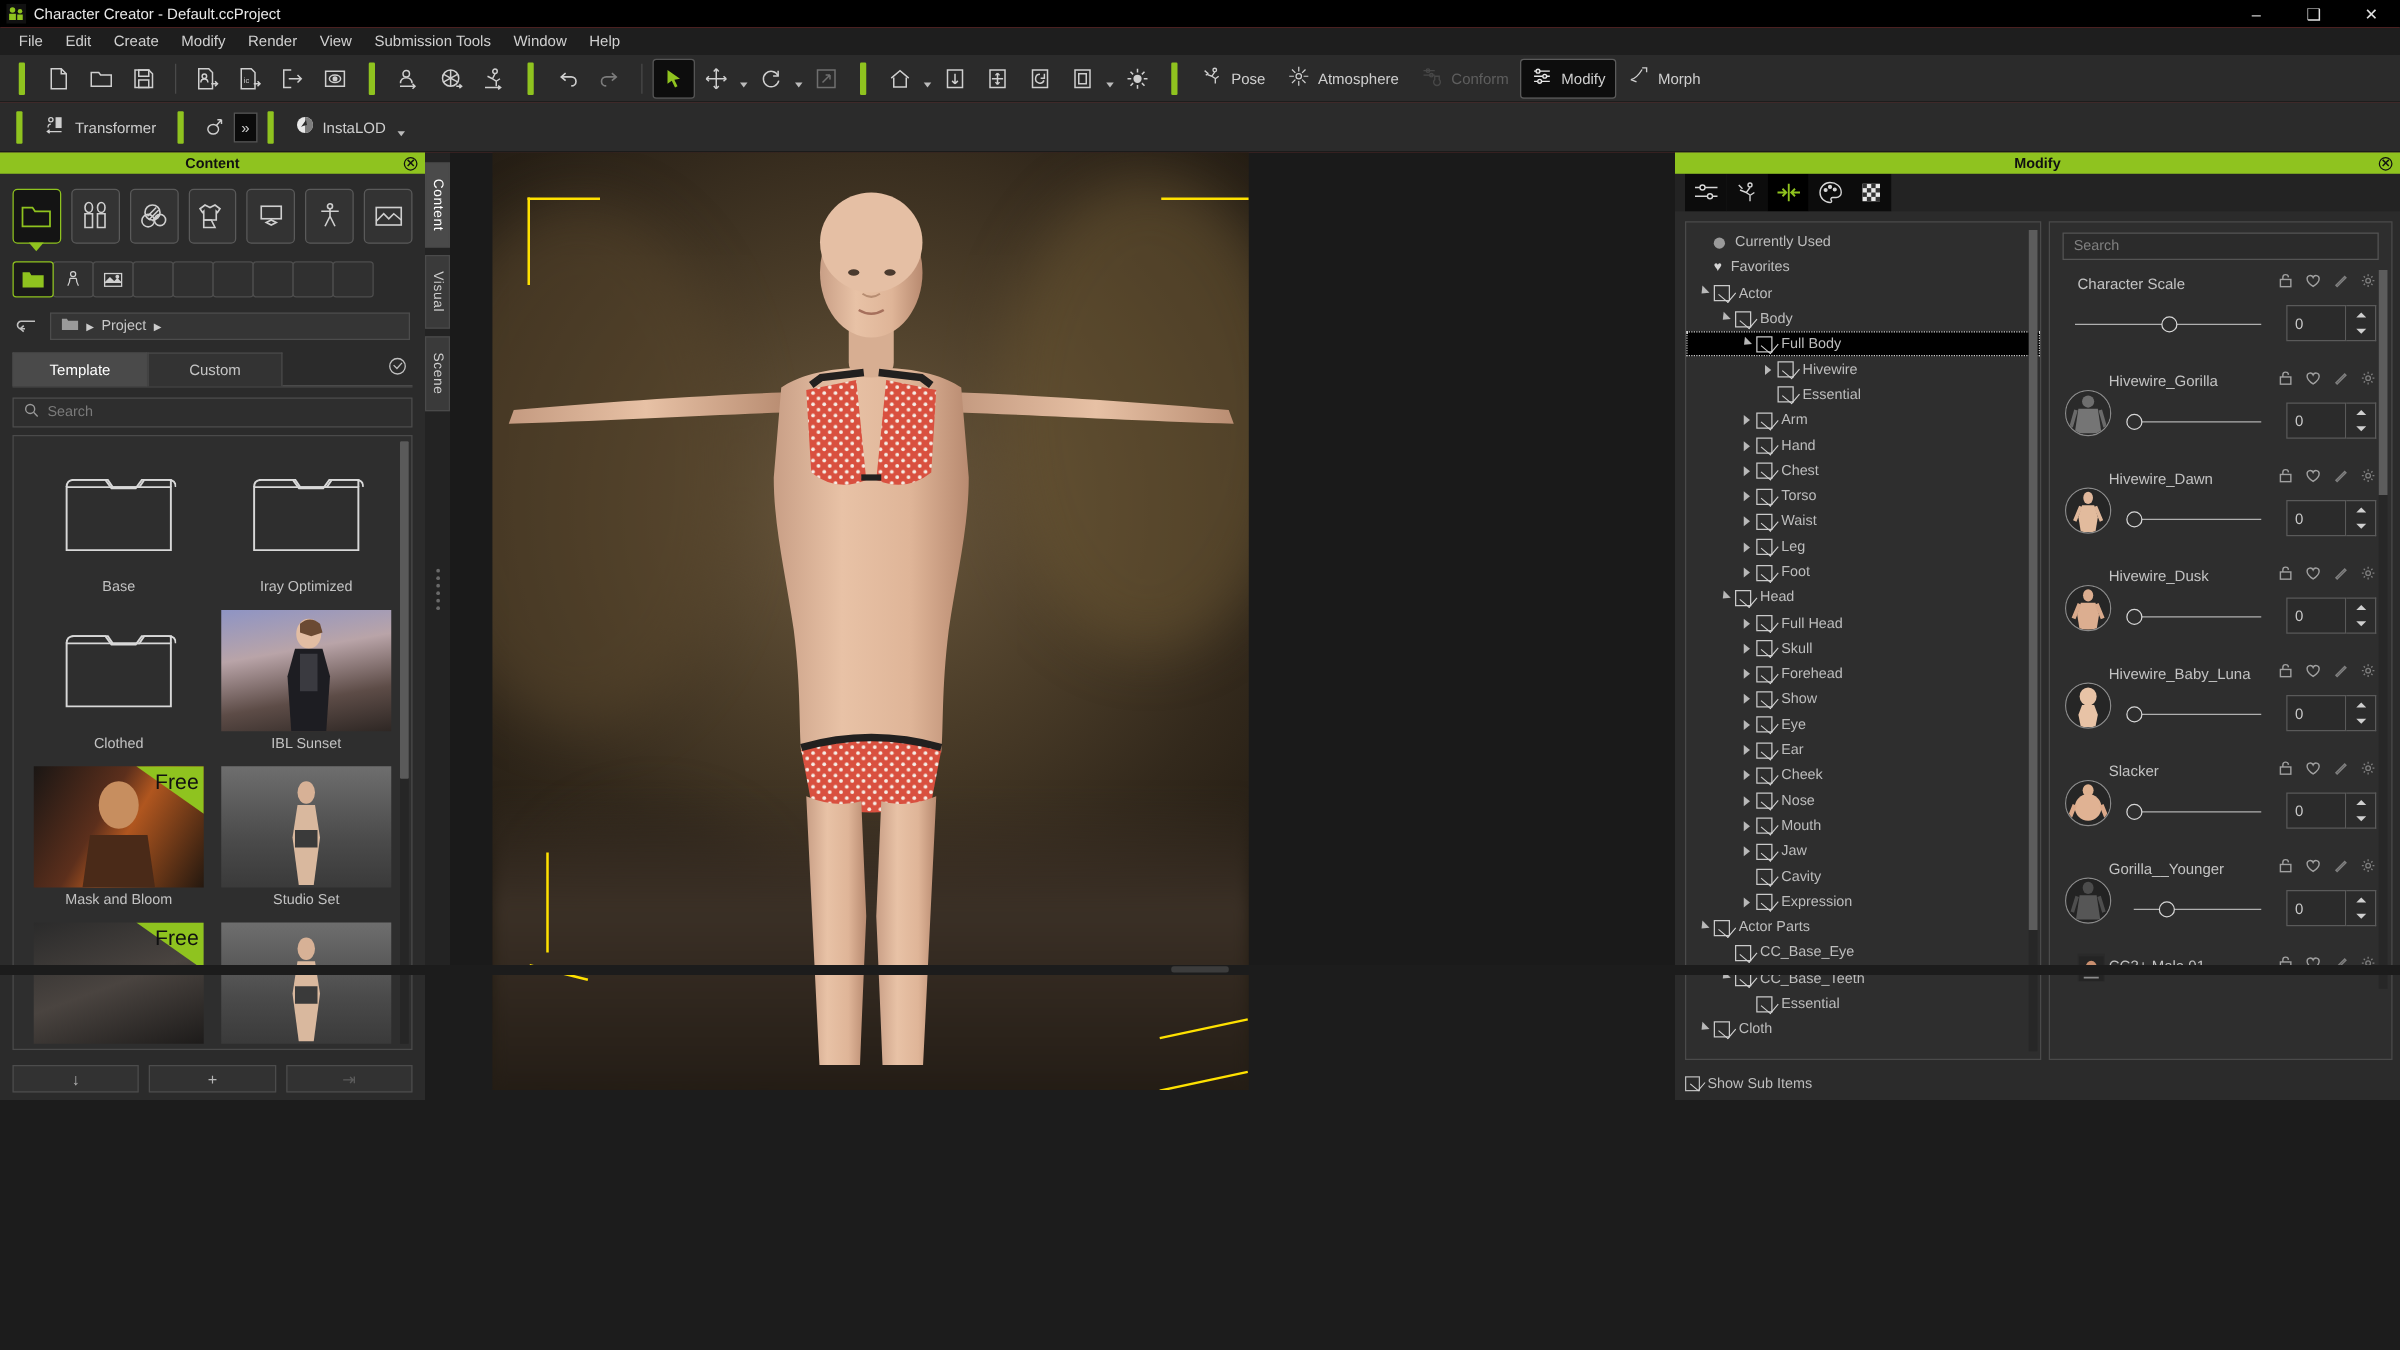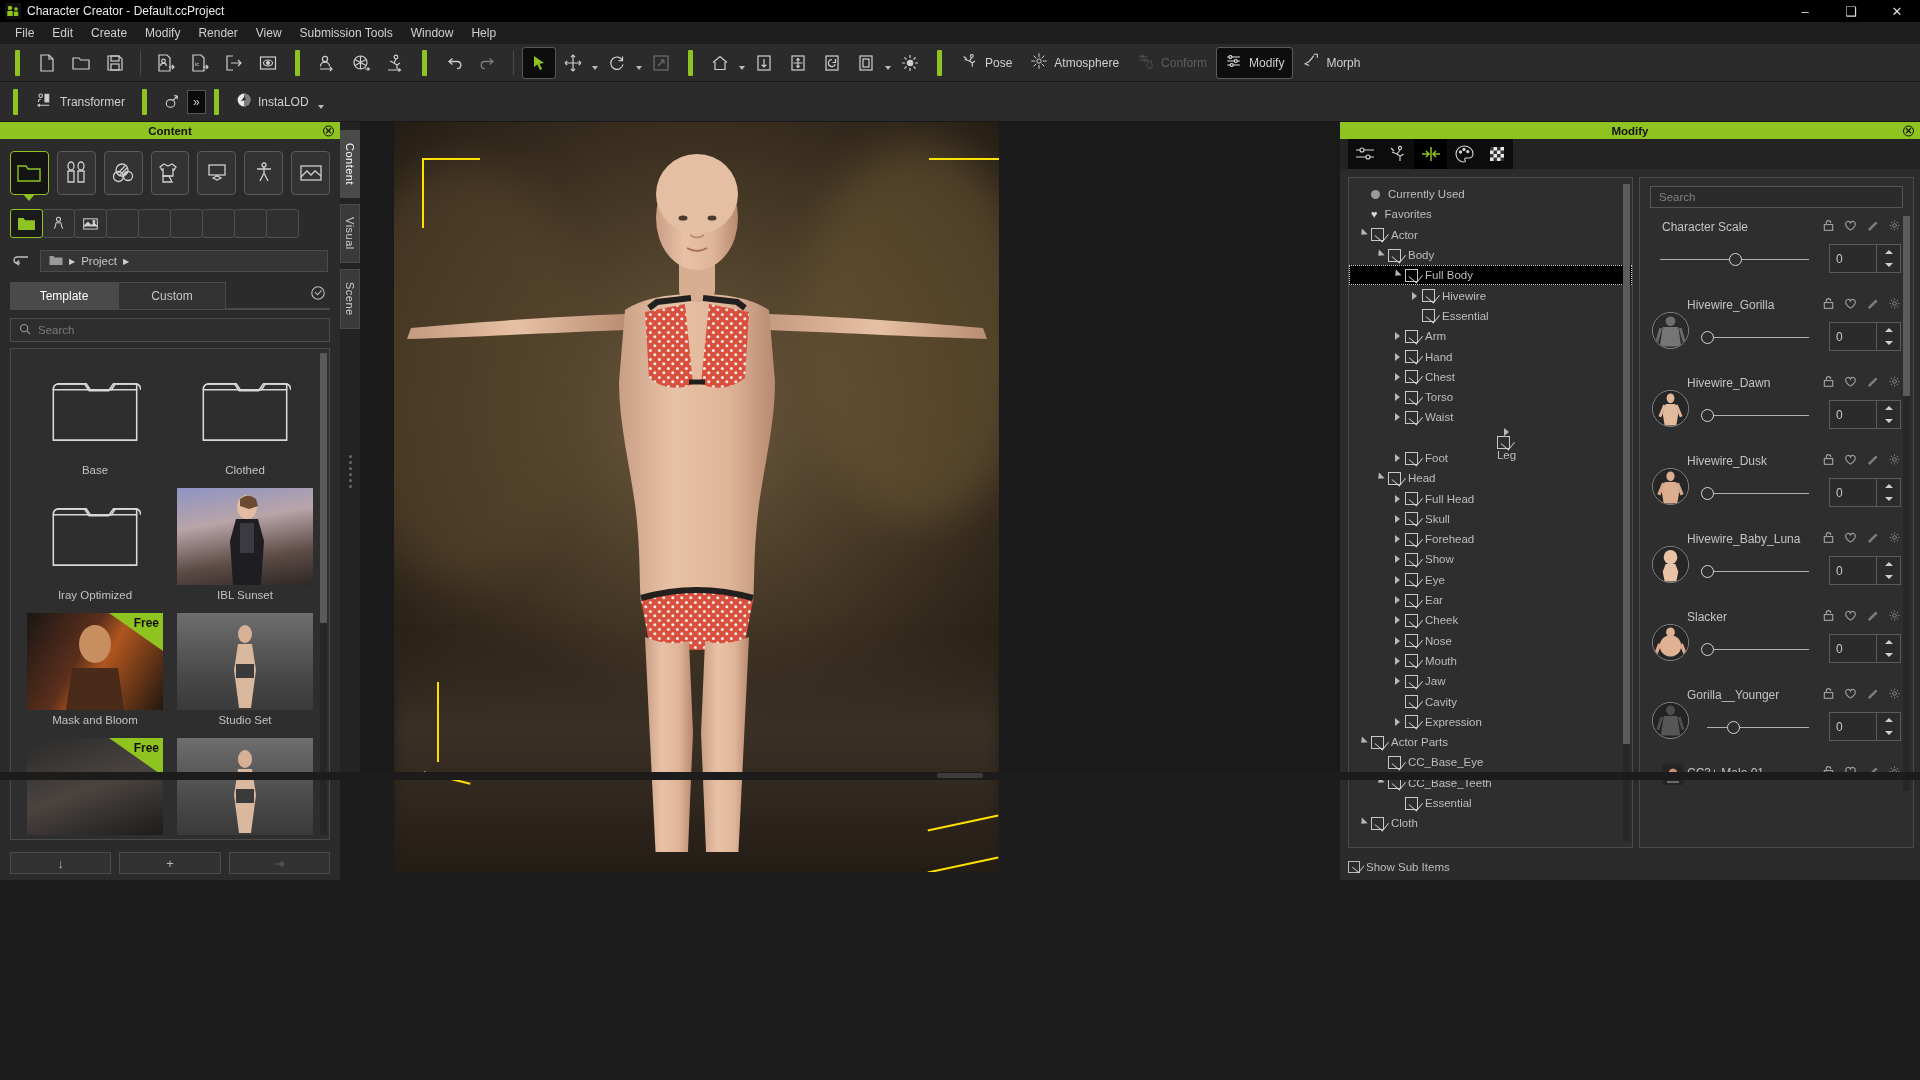--- a/index.html
+++ b/index.html
@@ -133,21 +133,21 @@
     width: 100%; height: 97px; display: flex; align-items: center; justify-content: center;
     position: relative; overflow: hidden;
   }
   .folder-ico { width: 92px; height: 64px; }
   .thumb-label { text-align: center; font-size: 11.5px; color: #c2c2c2; margin-top: 4px; }
   .free-badge {
     position: absolute; top: 0; right: 0; width: 0; height: 0;
     border-top: 38px solid #8fc31f; border-left: 54px solid transparent;
   }
   .free-text {
-    position: absolute; top: 3px; right: 4px; font-size: 12px; font-weight: bold; color: #111;
+    position: absolute; top: 3px; right: 4px; font-size: 17px; font-weight: normal; color: #111;
   }
   .ph-ibl { background: linear-gradient(170deg,#8e94c4 0%,#b9a4a8 35%,#5d4c47 70%,#2e2724 100%); }
   .ph-mask { background: linear-gradient(120deg,#1a1614 0%,#5c2f1c 40%,#b0561f 55%,#24180f 100%); }
   .ph-studio { background: linear-gradient(180deg,#6e6e6e 0%,#4b4b4b 60%,#3a3a3a 100%); }
   .ph-free2 { background: linear-gradient(160deg,#2b2b2b 0%,#4a4440 50%,#1d1b1a 100%); }
   .ph-person { position:absolute; left:50%; transform:translateX(-50%); bottom:0; }
 
   .scrollbar-v {
     position: absolute; right: 2px; top: 4px; bottom: 4px; width: 7px; background: #262626;
   }
@@ -729,31 +729,31 @@
               <div class="thumb-label">Base</div>
             </div>
             <div class="thumb">
               <div class="thumb-img">
                 <svg class="folder-ico" viewBox="0 0 94 66" fill="none" stroke="#d8d8d8" stroke-width="1.6">
                   <path d="M4 10 h86 v52 h-86 z"></path>
                   <path d="M8 4 h30 l4 6 h22 l4 -6 h22 v6"></path>
                   <path d="M4 10 q0 -6 6 -6 h26 l5 7 h20 l5 -7 h22 q6 0 6 6"></path>
                 </svg>
               </div>
-              <div class="thumb-label">Clothed</div>
+              <div class="thumb-label">Iray Optimized</div>
             </div>
             <div class="thumb">
               <div class="thumb-img">
                 <svg class="folder-ico" viewBox="0 0 94 66" fill="none" stroke="#d8d8d8" stroke-width="1.6">
                   <path d="M4 10 h86 v52 h-86 z"></path>
                   <path d="M8 4 h30 l4 6 h22 l4 -6 h22 v6"></path>
                   <path d="M4 10 q0 -6 6 -6 h26 l5 7 h20 l5 -7 h22 q6 0 6 6"></path>
                 </svg>
               </div>
-              <div class="thumb-label">Iray Optimized</div>
+              <div class="thumb-label">Clothed</div>
             </div>
             <div class="thumb">
               <div class="thumb-img ph-ibl">
                 <svg class="ph-person" width="62" height="92" viewBox="0 0 62 92">
                   <ellipse cx="33" cy="14" rx="10" ry="12" fill="#e2bda3"></ellipse>
                   <path d="M26 6q8-7 16 0l2 7-9 3-9-3z" fill="#6b4a33"></path>
                   <path d="M22 26h22l6 22-3 44H19l-3-44z" fill="#1d1d22"></path>
                   <path d="M26 30h14v30H26z" fill="#3a3a40"></path>
                 </svg>
               </div>
@@ -1021,21 +1021,21 @@
                 <span class="tw-cb checked"></span>
                 <span>Torso</span>
               </div>
               <div class="tree-row" style="padding-left: 40px;">
                 <span class="tw-arrow closed">
                   <i></i>
                 </span>
                 <span class="tw-cb checked"></span>
                 <span>Waist</span>
               </div>
-              <div class="tree-row" style="padding-left: 40px; flex-direction: column;">
+              <div class="tree-row" style="padding-left: 40px;">
                 <span class="tw-arrow closed">
                   <i></i>
                 </span>
                 <span class="tw-cb checked"></span>
                 <span>Leg</span>
               </div>
               <div class="tree-row" style="padding-left: 40px;">
                 <span class="tw-arrow closed">
                   <i></i>
                 </span>

